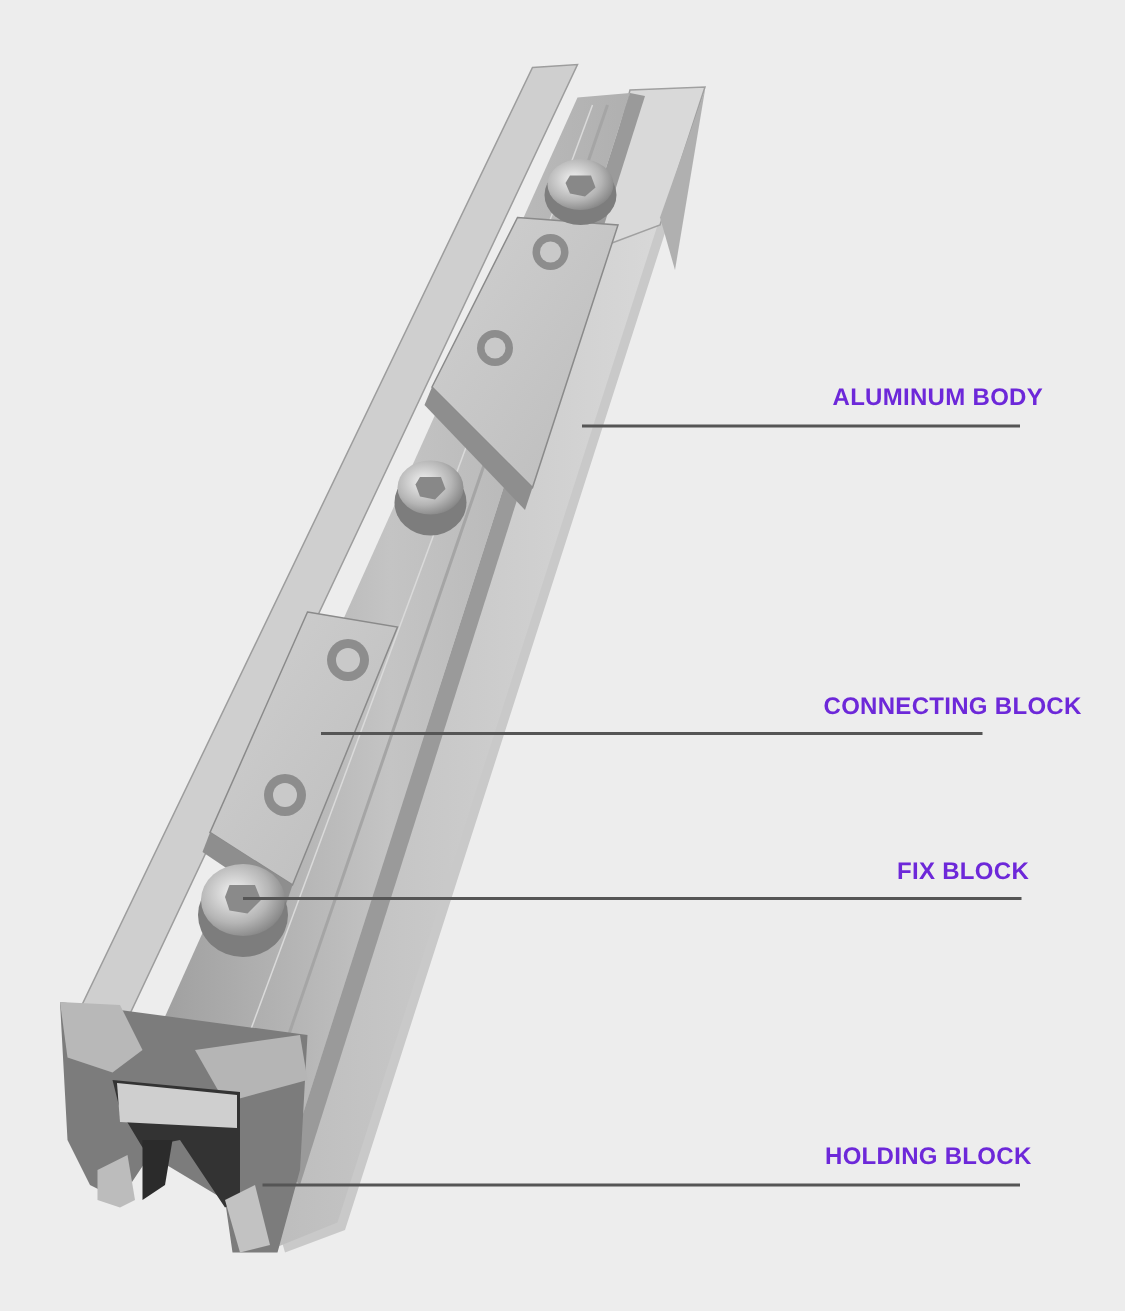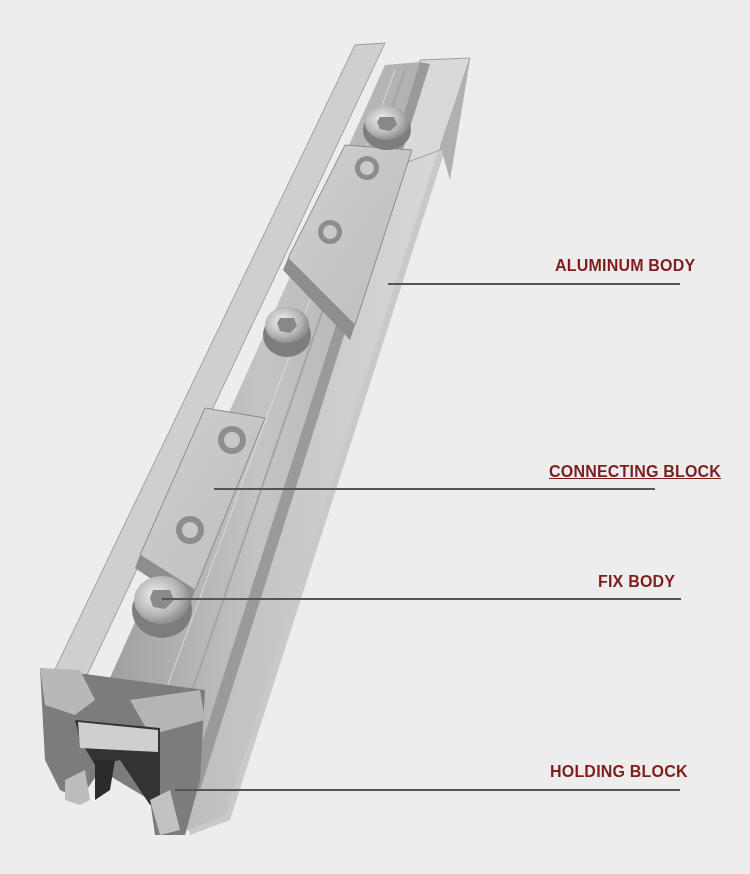--- a/index.html
+++ b/index.html
@@ -14,21 +14,21 @@
     .callout-line {
       position: absolute;
       height: 2px;
       background: #555555;
     }
     .callout-label {
       position: absolute;
       font-family: "Liberation Sans", sans-serif;
       font-weight: bold;
       font-size: 16px;
-      color: #7f1d1d;
+      color: #6d28d9;
       letter-spacing: 0.2px;
       white-space: nowrap;
     }
   </style>
 </head>
 <body>
 
 <svg class="figure" viewBox="0 0 750 874" xmlns="http://www.w3.org/2000/svg">
   <defs>
     <linearGradient id="faceGrad" x1="0" y1="0" x2="1" y2="0">
@@ -124,19 +124,19 @@
     <ellipse cx="162" cy="610" rx="30" ry="28" fill="#7d7d7d"></ellipse>
     <ellipse cx="162" cy="600" rx="28" ry="24" fill="url(#screwGrad)"></ellipse>
     <polygon points="153,590 170,590 174,600 165,609 153,607 150,598" fill="#8a8a8a"></polygon>
   </g>
 </svg>
 
 <div class="callout-line" style="left:388px; top:283px; width:292px;"></div>
 <div class="callout-label" style="left:555px; top:257px;">ALUMINUM BODY</div>
 
 <div class="callout-line" style="left:214px; top:488px; width:441px;"></div>
-<div class="callout-label" style="left:549px; top:463px;text-decoration:underline;">CONNECTING BLOCK</div>
+<div class="callout-label" style="left:549px; top:463px;">CONNECTING BLOCK</div>
 
 <div class="callout-line" style="left:162px; top:598px; width:519px;"></div>
-<div class="callout-label" style="left:598px; top:573px;">FIX BODY</div>
+<div class="callout-label" style="left:598px; top:573px;">FIX BLOCK</div>
 
 <div class="callout-line" style="left:175px; top:789px; width:505px;"></div>
 <div class="callout-label" style="left:550px; top:763px;">HOLDING BLOCK</div>
 
 </body></html>

